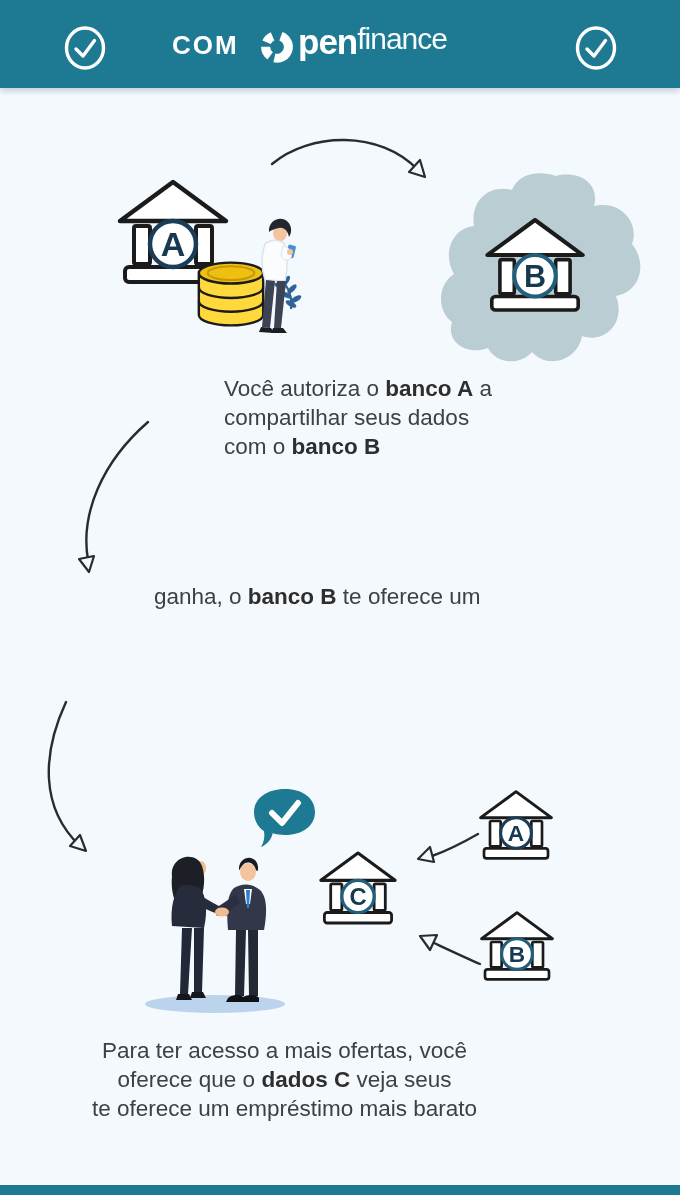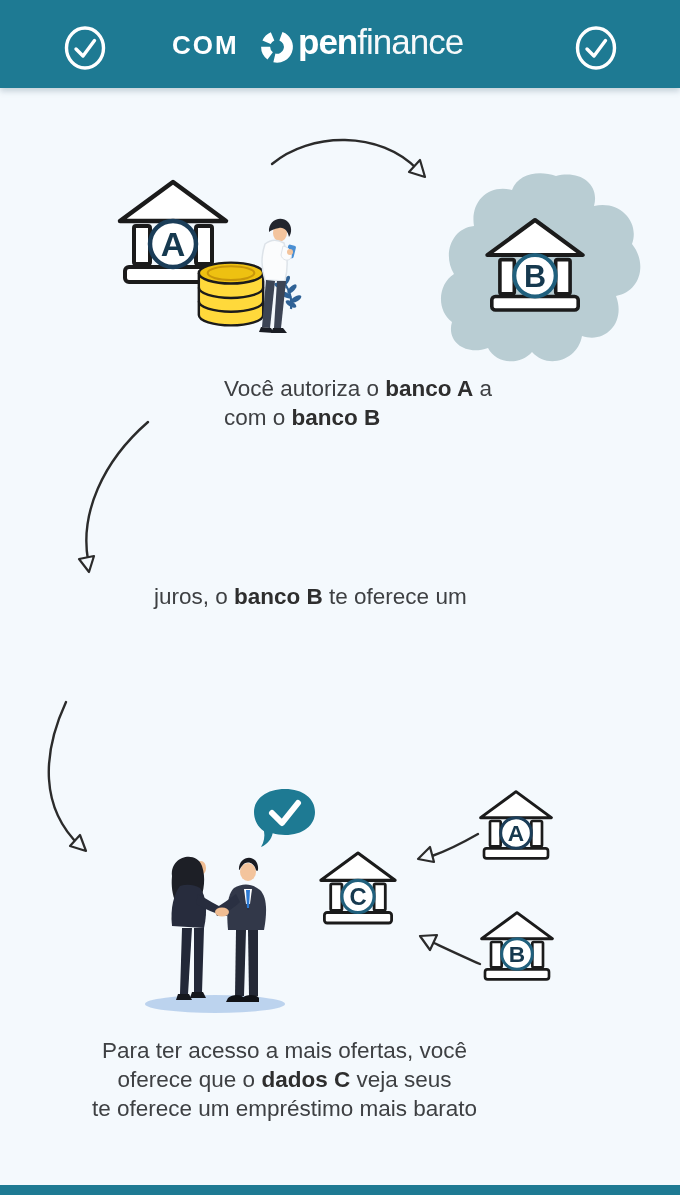--- a/index.html
+++ b/index.html
@@ -8,21 +8,21 @@
         font-family:"Liberation Sans",sans-serif;}
   .abs{position:absolute;}
   
   .topbar{position:absolute;top:0;left:0;width:680px;height:88px;background:#1E7A93;
           box-shadow:0 3px 6px rgba(70,100,120,.28);z-index:5;}
   .com{position:absolute;left:172px;top:30px;color:#fff;font-weight:700;font-size:26px;
        letter-spacing:2px;}
   .brand{position:absolute;left:258px;top:22px;display:flex;align-items:flex-start;color:#fff;}
   .brand .o-ico{margin-right:2px;}
   .brand .open{font-weight:700;font-size:35px;letter-spacing:-1px;}
-  .brand .finance{font-weight:300;font-size:35px;letter-spacing:-1px;opacity:.96;}
+  .brand .finance{font-weight:300;font-size:30px;letter-spacing:-1px;opacity:.96;}
   
   .txt{position:absolute;color:#3E4043;font-size:22.5px;line-height:29px;z-index:4;}
   .txt .bold{font-weight:700;color:#2E2E2E;}
   .txt.center{left:0;width:569px;text-align:center;}
   
   .bottombar{position:absolute;left:0;bottom:0;width:680px;height:10px;background:#1E7A93;z-index:5;}
   svg{display:block;}
 </style>
 </head>
 <body>
@@ -107,30 +107,31 @@
     <path d="M7,45 L60,6 L113,45 Z" fill="#fff" stroke="#1B1B1B" stroke-width="4.5" stroke-linejoin="round"></path>
     <rect x="21" y="50" width="16" height="38" rx="2" fill="#fff" stroke="#1B1B1B" stroke-width="4"></rect>
     <rect x="83" y="50" width="16" height="38" rx="2" fill="#fff" stroke="#1B1B1B" stroke-width="4"></rect>
     <rect x="12" y="91" width="96" height="15" rx="4" fill="#fff" stroke="#1B1B1B" stroke-width="4"></rect>
     <circle cx="60" cy="68" r="23" fill="#fff" stroke="#20607D" stroke-width="4.5"></circle>
     <text x="60" y="80" text-anchor="middle" font-size="34" font-weight="bold" fill="#16394F" font-family="Liberation Sans, sans-serif">B</text>
   </svg>
 
   <div class="txt" style="left:224px;top:374px">
       <div><span>Você autoriza o </span><span class="bold">banco A</span><span> a</span></div>
+      <div><span>compartilhar seus dados</span></div>
       <div><span>com o </span><span class="bold">banco B</span></div>
     </div>
 
   <svg class="abs" style="left:68px;top:414px" width="90" height="165" viewBox="0 0 90 165">
     <path d="M80,8 C34,48 12,100 20,146" fill="none" stroke="#2B2B2B" stroke-width="2.4" stroke-linecap="round"></path>
     <path d="M21,158 L11,145 L26,142 Z" fill="#F4F9FD" stroke="#2B2B2B" stroke-width="2.2" stroke-linejoin="round"></path>
   </svg>
 
   <div class="txt" style="left:154px;top:582px">
-      <div><span>juros, o </span><span class="bold">banco B</span><span> te oferece um</span></div>
+      <div><span>ganha, o </span><span class="bold">banco B</span><span> te oferece um</span></div>
     </div>
 
   <svg class="abs" style="left:36px;top:696px" width="70" height="170" viewBox="0 0 70 170">
     <path d="M30,6 C6,58 4,112 44,150" fill="none" stroke="#2B2B2B" stroke-width="2.4" stroke-linecap="round"></path>
     <path d="M50,155 L34,150 L44,139 Z" fill="#F4F9FD" stroke="#2B2B2B" stroke-width="2.2" stroke-linejoin="round"></path>
   </svg>
 
   <svg class="abs" style="left:252px;top:786px;z-index:3" width="66" height="64" viewBox="0 0 66 64">
     <path d="M33,3 C51,3 63,12.5 63,26 C63,39.5 51,49 33,49 C28.5,49 24.3,48.4 20.7,47.3
              C19.5,53 15.5,58.5 9,61 C12,56 13,50.5 12,45.2 C5.8,41 2,34 2,26 C2,12.5 15,3 33,3 Z" fill="#1E7A93"></path>

